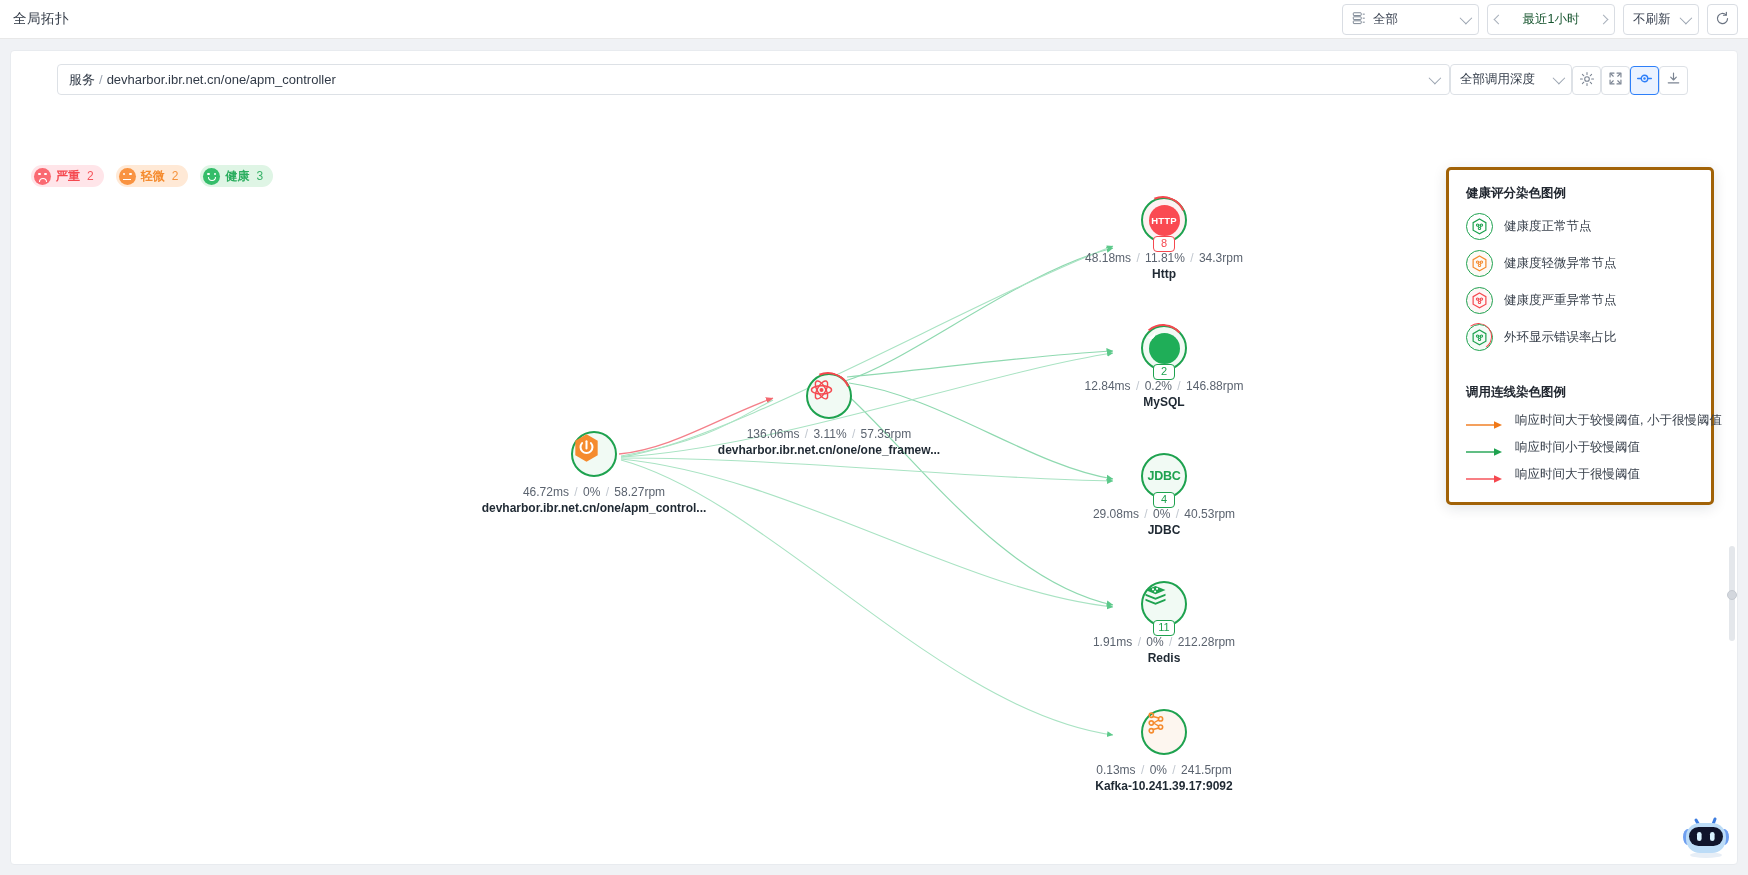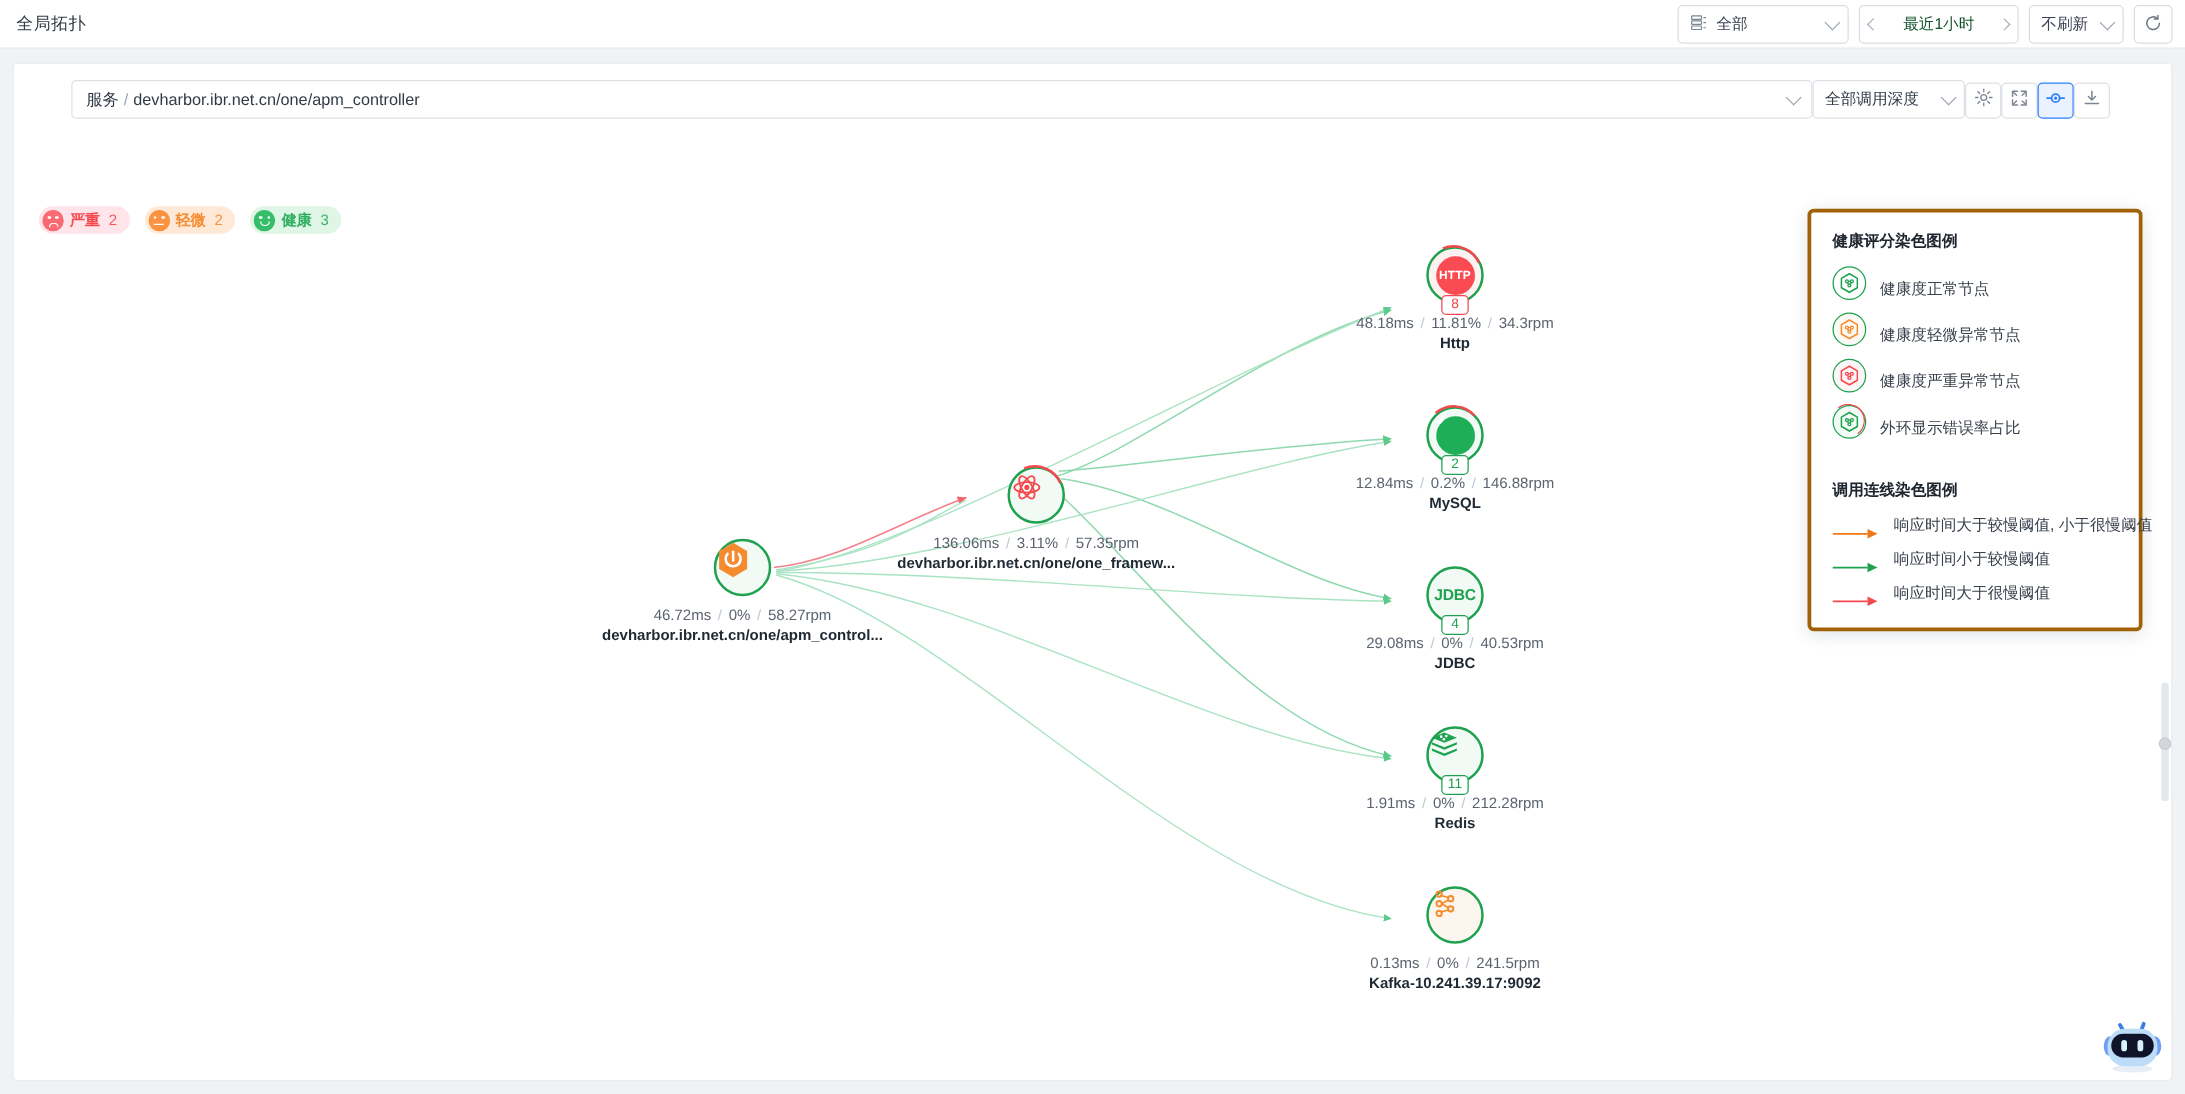--- a/index.html
+++ b/index.html
@@ -160,21 +160,21 @@
     position: absolute; right: 23px; top: 116px; width: 268px;
     background: #fff; border: 3px solid #a16207; border-radius: 5px;
     box-shadow: 0 3px 14px rgba(20,30,50,.12);
     padding: 15px 0 14px 0;
   }
   .legend h4 {
     margin: 0 0 6px 17px; font-size: 12.5px; color: #20262f; font-weight: 700;
   }
   .legend h4.second { margin-top: 28px; }
   .lg-row {
-    display: flex; align-items: flex-end; gap: 11px; padding: 5px 0 5px 17px;
+    display: flex; align-items: center; gap: 11px; padding: 5px 0 5px 17px;
   }
   .lg-ring {
     width: 27px; height: 27px; border-radius: 50%; border: 1.7px solid #1ea24f;
     background: #fff; display: flex; align-items: center; justify-content: center;
     position: relative; flex: 0 0 auto; box-sizing: border-box;
   }
   .lg-ring .errarc {
     position: absolute; left: -1.7px; top: -1.7px; width: 27px; height: 27px;
     border-radius: 50%; border: 1.7px solid transparent; border-top-color: #f5484f;
     border-right-color: #f5484f; transform: rotate(8deg); box-sizing: border-box;

